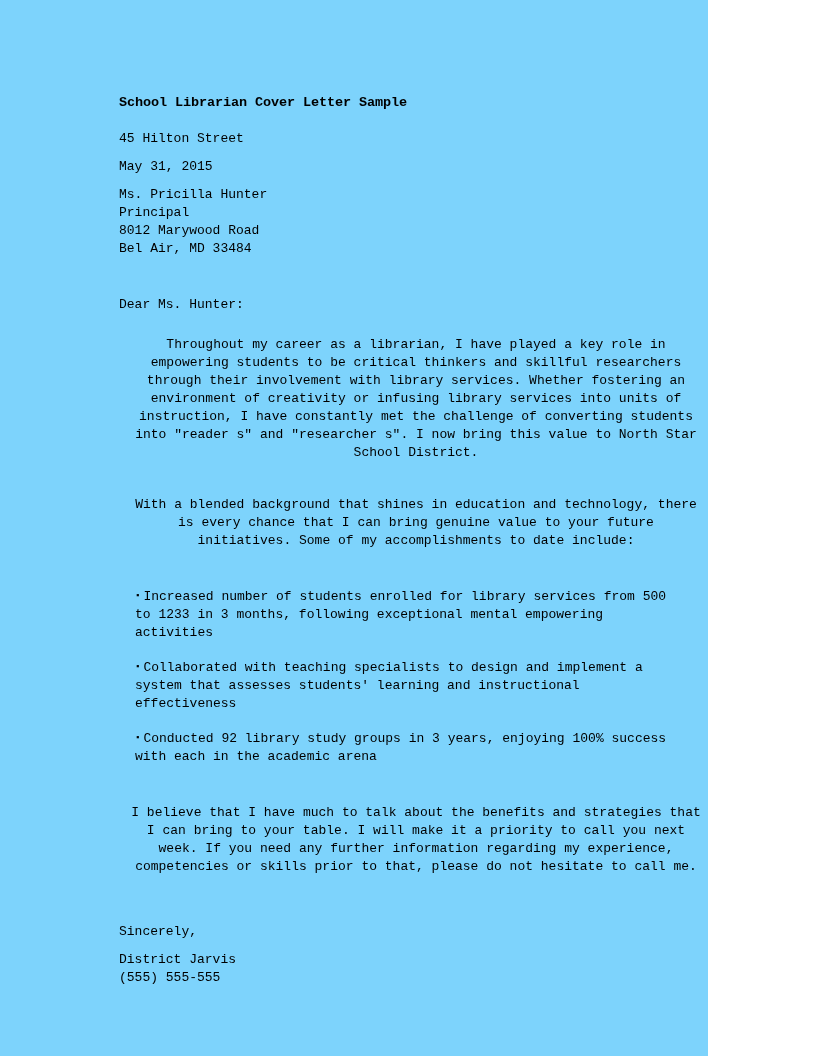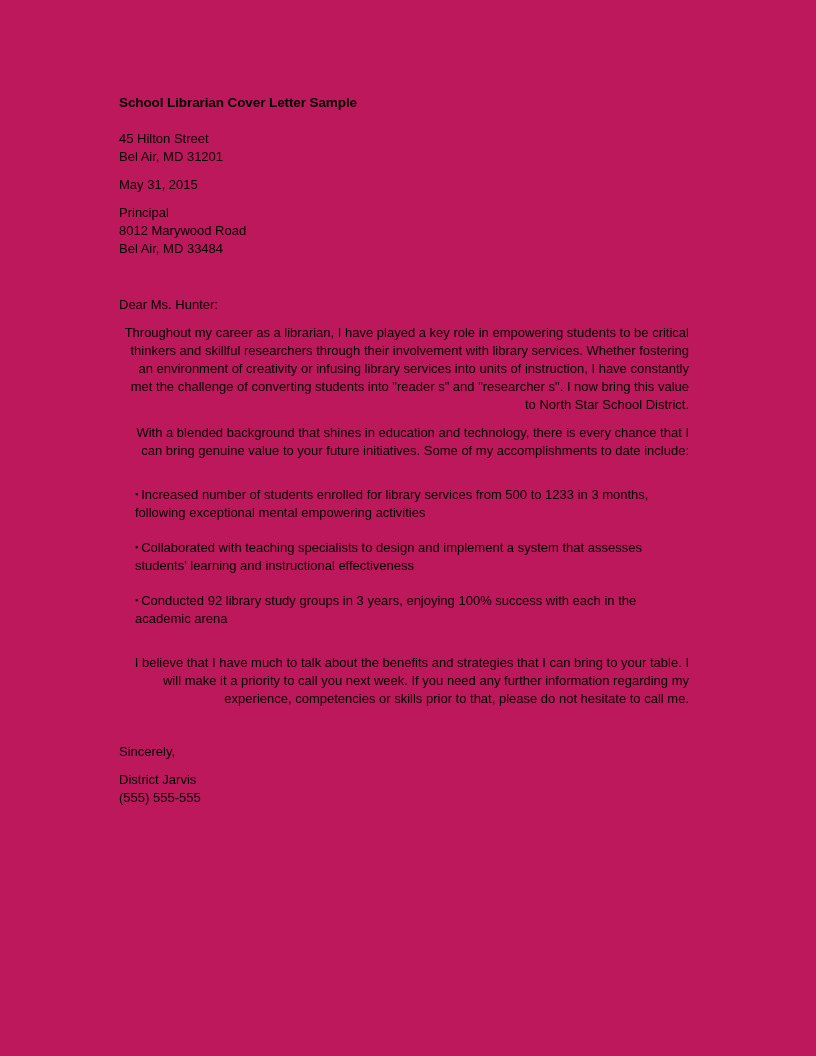--- a/index.html
+++ b/index.html
@@ -2,25 +2,25 @@
 <html><head>
 <meta charset="utf-8">
 <style>
   html, body {
     margin: 0;
     padding: 0;
     background: #ffffff;
   }
   .page {
     position: relative;
-    width: 816px;
+    width: 708px;
     height: 1056px;
-    background: #be185d;
+    background: #7dd3fc;
     overflow: hidden;
-    font-family: Liberation Sans, sans-serif;
+    font-family: Liberation Mono, monospace;
     color: #000000;
     -webkit-font-smoothing: none;
   }
   .content {
     position: absolute;
     left: 119px;
     top: 94px;
     width: 570px;
   }
   .doc-title {
@@ -45,22 +45,22 @@
   .gap-salutation { height: 10px; }
   .gap-para { height: 10px; }
   .gap-bullets { height: 9px; }
   .gap-closing { height: 10px; }
   .gap-signoff { height: 35px; }
   .gap-signature { height: 10px; }
 
   .para {
     font-size: 13px;
     line-height: 18px;
-    margin: 0;
-    text-align: right;
+    margin: 12px;
+    text-align: center;
     white-space: normal;
   }
   .bullets {
     font-size: 13px;
     line-height: 18px;
     margin: 0;
     padding: 0;
     list-style: none;
   }
   .bullets li {
@@ -78,30 +78,30 @@
 </head>
 <body>
 
 <div class="page">
   <div class="content">
 
     <div class="doc-title">School Librarian Cover Letter Sample</div>
 
     <div class="block">
       <span class="block-line">45 Hilton Street</span>
-      <span class="block-line">Bel Air, MD 31201</span>
     </div>
 
     <div class="gap-sender"></div>
 
     <div class="block">May 31, 2015</div>
 
     <div class="gap-date"></div>
 
     <div class="block">
+      <span class="block-line">Ms. Pricilla Hunter</span>
       <span class="block-line">Principal</span>
       <span class="block-line">8012 Marywood Road</span>
       <span class="block-line">Bel Air, MD 33484</span>
     </div>
 
     <div class="gap-recipient"></div>
 
     <div class="block">Dear Ms. Hunter:</div>
 
     <div class="gap-salutation"></div>

